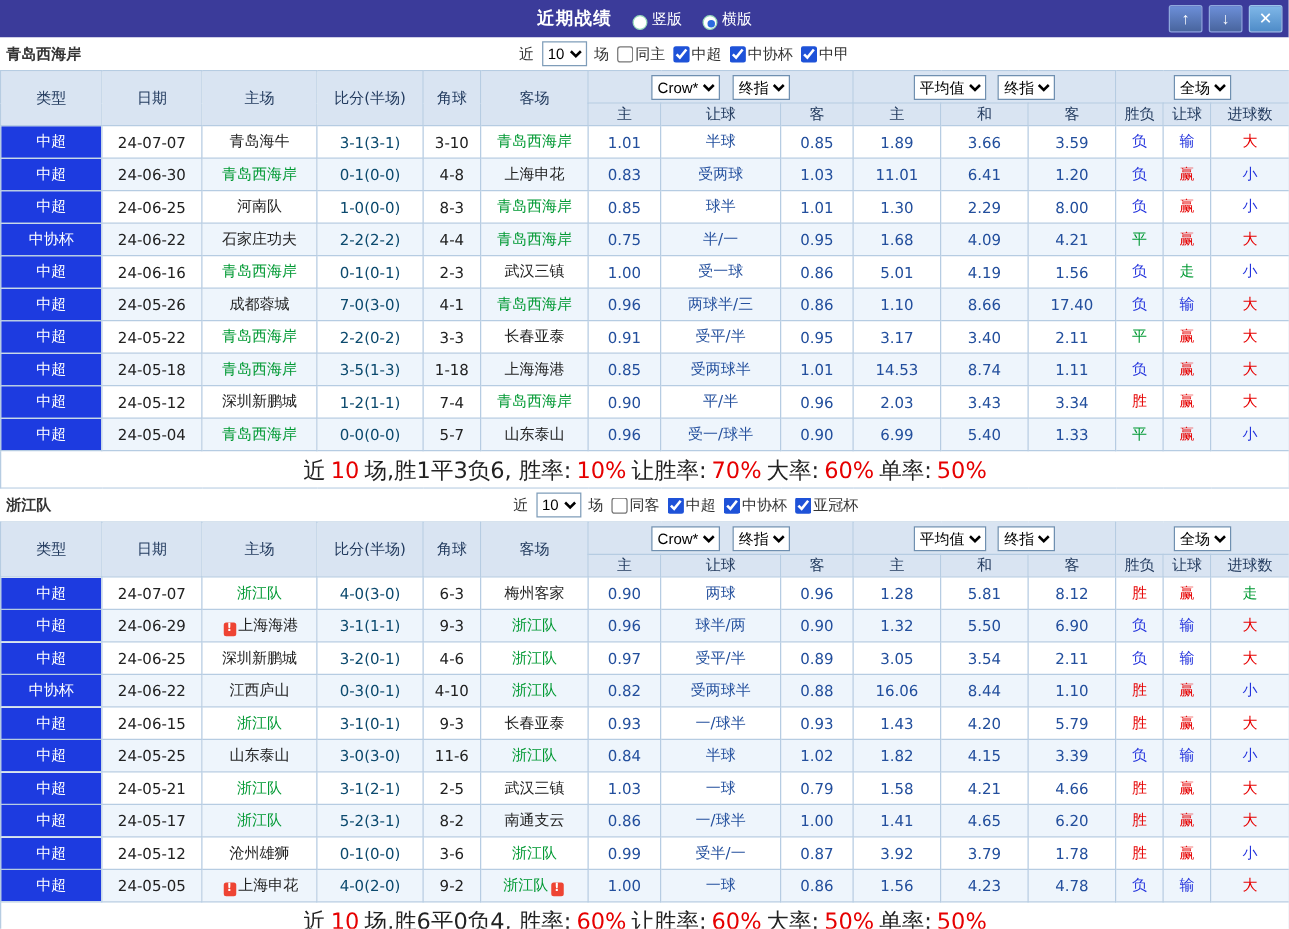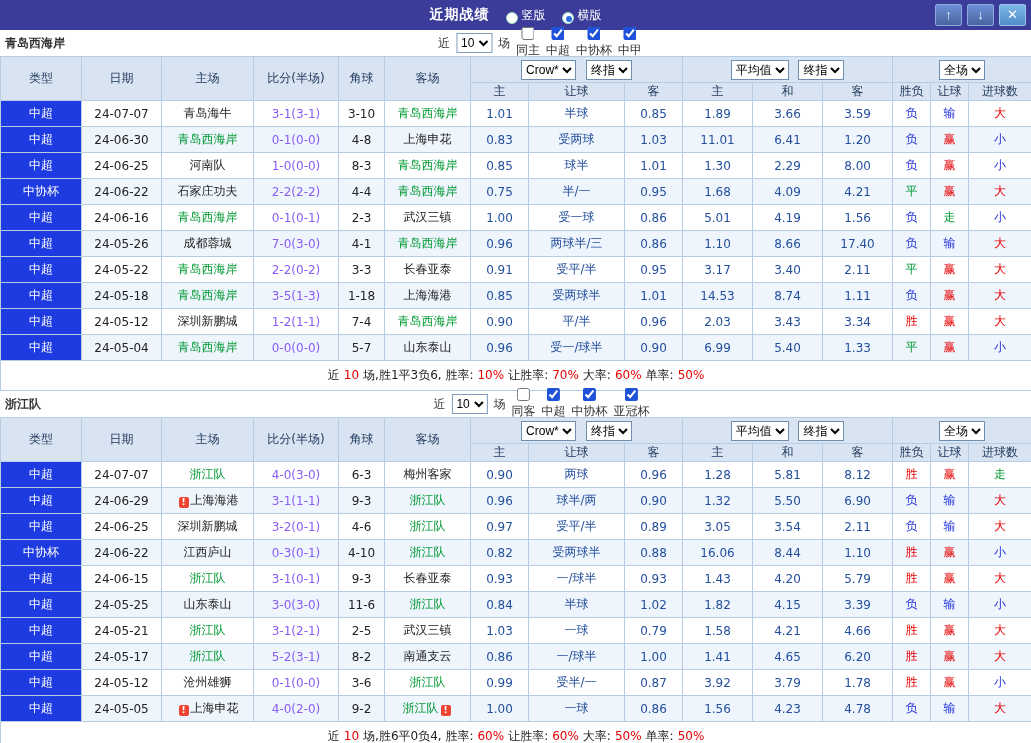--- a/index.html
+++ b/index.html
@@ -24,45 +24,45 @@
     width: 27px; height: 22px; border: 1px solid #8fa8dd; border-radius: 2px;
     background: linear-gradient(#6c8fd8, #49659e); color: #fff; font-size: 13px;
     line-height: 20px; text-align: center; cursor: pointer; padding: 0;
   }
   .tbtn.close { background: linear-gradient(#7fb7e8, #4f8cc8); border-color: #9cc4ea; }
   
   .section-top { height: 26px; position: relative; display: flex; align-items: center; background: #fff; }
   .team-name { font-weight: bold; color: #333; padding-left: 5px; font-size: 12px; }
   .filters { position: absolute; left: 50%; transform: translateX(-38%); display: flex; align-items: center; gap: 6px; color: #333; white-space: nowrap; }
   .filters select { height: 20px; font-size: 12px; border: 1px solid #7f9db9; background: #fff; }
-  .filters label { display: inline-flex; align-items: center; gap: 2px; cursor: pointer; flex-direction: column; }
+  .filters label { display: inline-flex; align-items: center; gap: 2px; cursor: pointer; }
   .filters input[type=checkbox] { width: 13px; height: 13px; accent-color: #1e52d8; margin: 0; }
   
   table.grid { border-collapse: collapse; width: 1031px; table-layout: fixed; }
   .grid th, .grid td { border: 1px solid #b6cce2; text-align: center; overflow: hidden; white-space: nowrap; font-weight: normal; }
   .grid thead th { background: #d9e4f2; color: #223a5e; }
   .hrow1 th { height: 26px; }
   .hrow2 th { height: 18px; }
   .ddcell { background: #e8eef7; }
   .ddcell select { height: 20px; font-size: 12px; border: 1px solid #6f8fb0; background: #fff; margin: 0 3px; }
   .grid tbody tr { height: 26px; }
   .grid tbody tr:nth-child(even) { background: #eef5fc; }
   td.league { background: #1d3be0; color: #fff; }
-  td.score { color: #8b5cf6; }
+  td.score { color: #0c4a6e; }
   td.odds { color: #234f9d; }
   .focus { color: #009933; }
   .c-red { color: #e60000; }
   .c-blue { color: #2333dd; }
   .c-green { color: #009933; }
   .badge {
     display: inline-block; width: 10px; height: 11px; background: #e43;
     border-radius: 2px; margin: 0 2px; vertical-align: -1px;
     color: #fff; font-size: 9px; line-height: 11px; font-weight: bold; text-align: center;
   }
-  .summary { height: 30px; background: #fff; font-size: 12px; color: #222; }
+  .summary { height: 30px; background: #fff; font-size: 18px; color: #222; }
   .summary span { margin: 0 2px; }
 </style>
 </head>
 <body>
 
 <header class="topbar">
   <div class="topbar-center">
     <span class="title">近期战绩</span>
     <span class="radio">
       <span class="rdot"></span>

